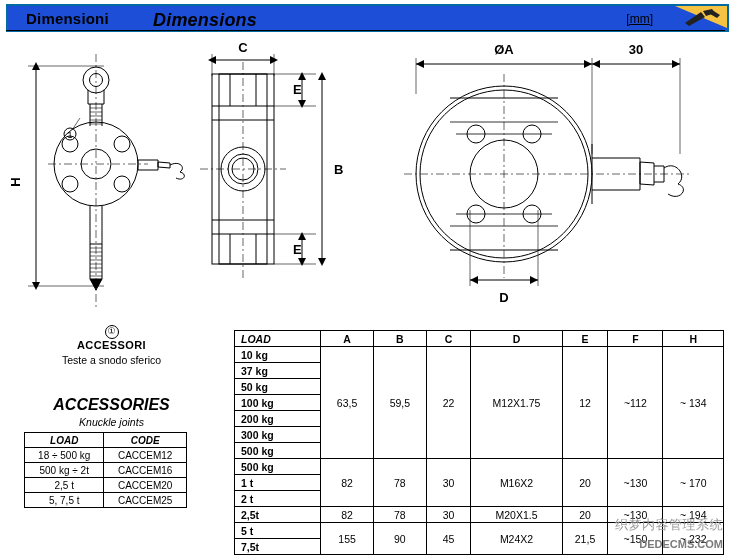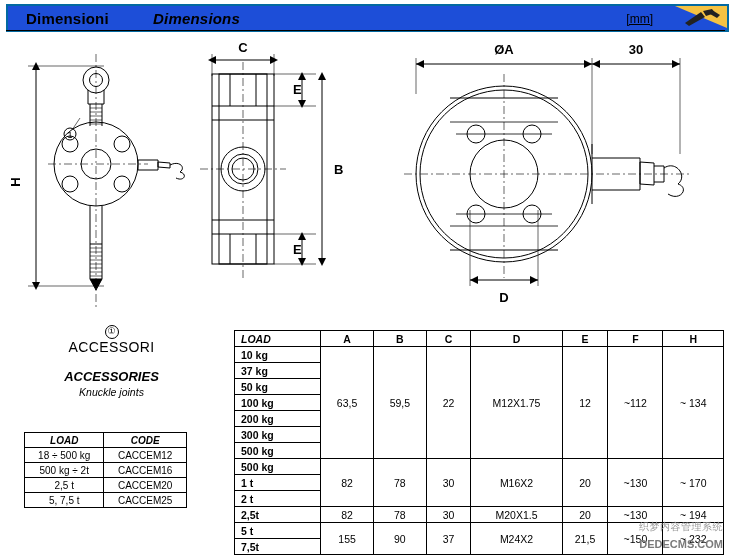--- a/index.html
+++ b/index.html
@@ -19,21 +19,21 @@
     position:absolute;left:6px;top:4px;width:719px;height:24px;
     border:2px solid #0369a1;
     background:#1d4ed8;
   }
   .header .title-it{
     position:absolute;left:18px;top:4px;
     font-size:15px;font-weight:bold;letter-spacing:.2px;
   }
   .header .title-en{
     position:absolute;left:145px;top:4px;
-    font-size:15px;font-weight:bold;font-style:italic;letter-spacing:.2px;
+    font-size:18px;font-weight:bold;font-style:italic;letter-spacing:.2px;
   }
   .header .units{
     position:absolute;right:74px;top:6px;
     font-size:12px;
     text-decoration:underline;
   }
   .header .corner{
     position:absolute;right:0;top:0;width:52px;height:22px;
     background:#f5c242;
     clip-path:polygon(100% 0,100% 100%,0 0);
@@ -47,23 +47,23 @@
 
   
   svg{display:block;}
   .lbl-b{font-family:"Liberation Sans", sans-serif;font-size:13px;font-weight:bold;}
 
   
   .acc{
     position:absolute;left:14px;top:325px;width:195px;
     text-align:center;
   }
-  .acc .acc-title{font-size:14px;font-weight:normal;letter-spacing:.4px;}
+  .acc .acc-title{font-size:11px;font-weight:bold;letter-spacing:.4px;}
   .acc .acc-sub{font-size:10.5px;margin-top:3px;}
-  .acc .acc-title-en{font-size:13px;font-weight:bold;font-style:italic;margin-top:14px;}
+  .acc .acc-title-en{font-size:16px;font-weight:bold;font-style:italic;margin-top:30px;}
   .acc .acc-sub-en{font-size:10.5px;font-style:italic;margin-top:2px;}
   .circled{
     display:inline-block;width:12px;height:12px;border:1px solid #000;border-radius:50%;
     font-size:9px;line-height:11px;text-align:center;vertical-align:middle;
   }
 
   table{border-collapse:collapse;}
 
   
   .acc-table{
@@ -97,21 +97,21 @@
   .dim-table .col-b{width:52px;}
   .dim-table .col-c{width:44px;}
   .dim-table .col-d{width:92px;}
   .dim-table .col-e{width:44px;}
   .dim-table .col-f{width:54px;}
   .dim-table .col-h{width:60px;}
 
   
   .wm{
     position:absolute;right:8px;bottom:22px;
-    font-size:10px;color:#9a9a9a;font-family:Liberation Sans, sans-serif;
+    font-size:13px;color:#9a9a9a;font-family:Liberation Sans, sans-serif;
     letter-spacing:.5px;
   }
   .wm2{
     position:absolute;right:8px;bottom:6px;
     font-size:11px;color:#7a7a7a;font-weight:bold;
   }
 </style>
 </head>
 <body>
 
@@ -265,20 +265,21 @@
     <text x="112" y="20" class="lbl-b" text-anchor="middle">ØA</text>
     <text x="244" y="20" class="lbl-b" text-anchor="middle">30</text>
     <text x="112" y="268" class="lbl-b" text-anchor="middle">D</text>
   </svg>
 
   <div class="acc">
     <div>
       <span class="circled">①</span>
     </div>
     <div class="acc-title">ACCESSORI</div>
+    <div class="acc-sub">Teste a snodo sferico</div>
     <div class="acc-title-en">ACCESSORIES</div>
     <div class="acc-sub-en">Knuckle joints</div>
   </div>
 
   <table class="acc-table">
     <thead>
       <tr>
         <th class="hdr">LOAD</th>
         <th class="hdr">CODE</th>
       </tr>
@@ -372,21 +373,21 @@
         <td>M20X1.5</td>
         <td>20</td>
         <td>~130</td>
         <td>~ 194</td>
       </tr>
 
       <tr>
         <td class="load-c">5 t</td>
         <td rowspan="2">155</td>
         <td rowspan="2">90</td>
-        <td rowspan="2">37</td>
+        <td rowspan="2">45</td>
         <td rowspan="2">M24X2</td>
         <td rowspan="2">21,5</td>
         <td rowspan="2">~150</td>
         <td rowspan="2">~ 232</td>
       </tr>
       <tr>
           <td class="load-c">7,5t</td>
         </tr>
     </tbody>
   </table>

